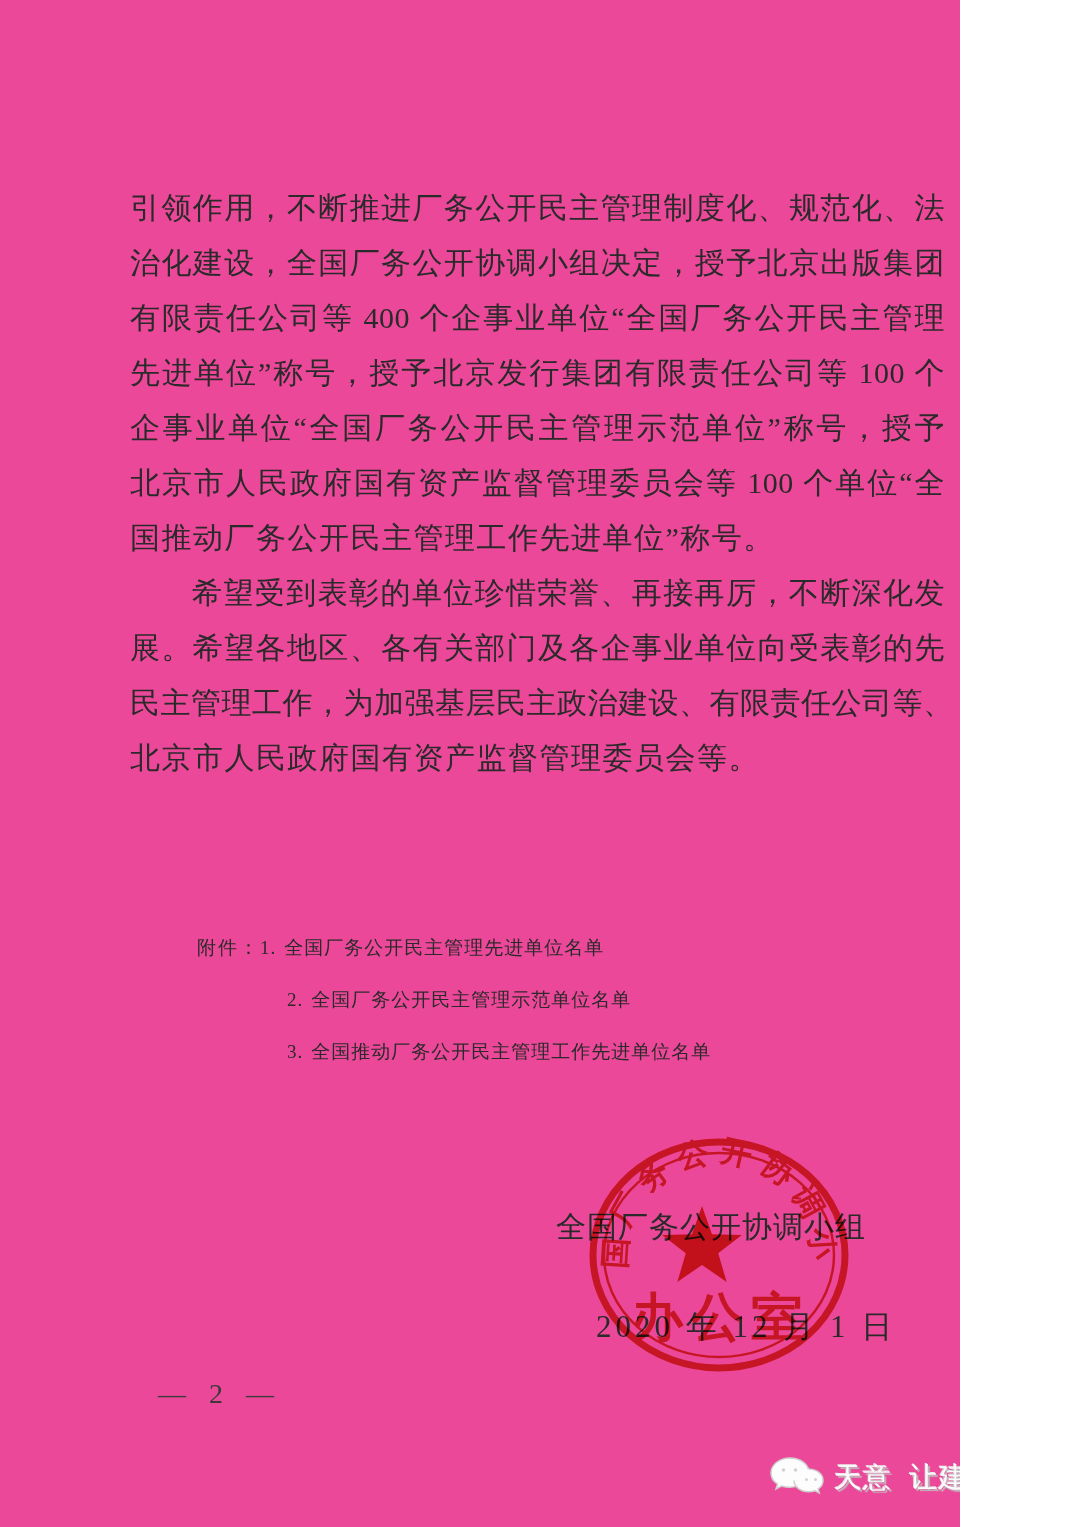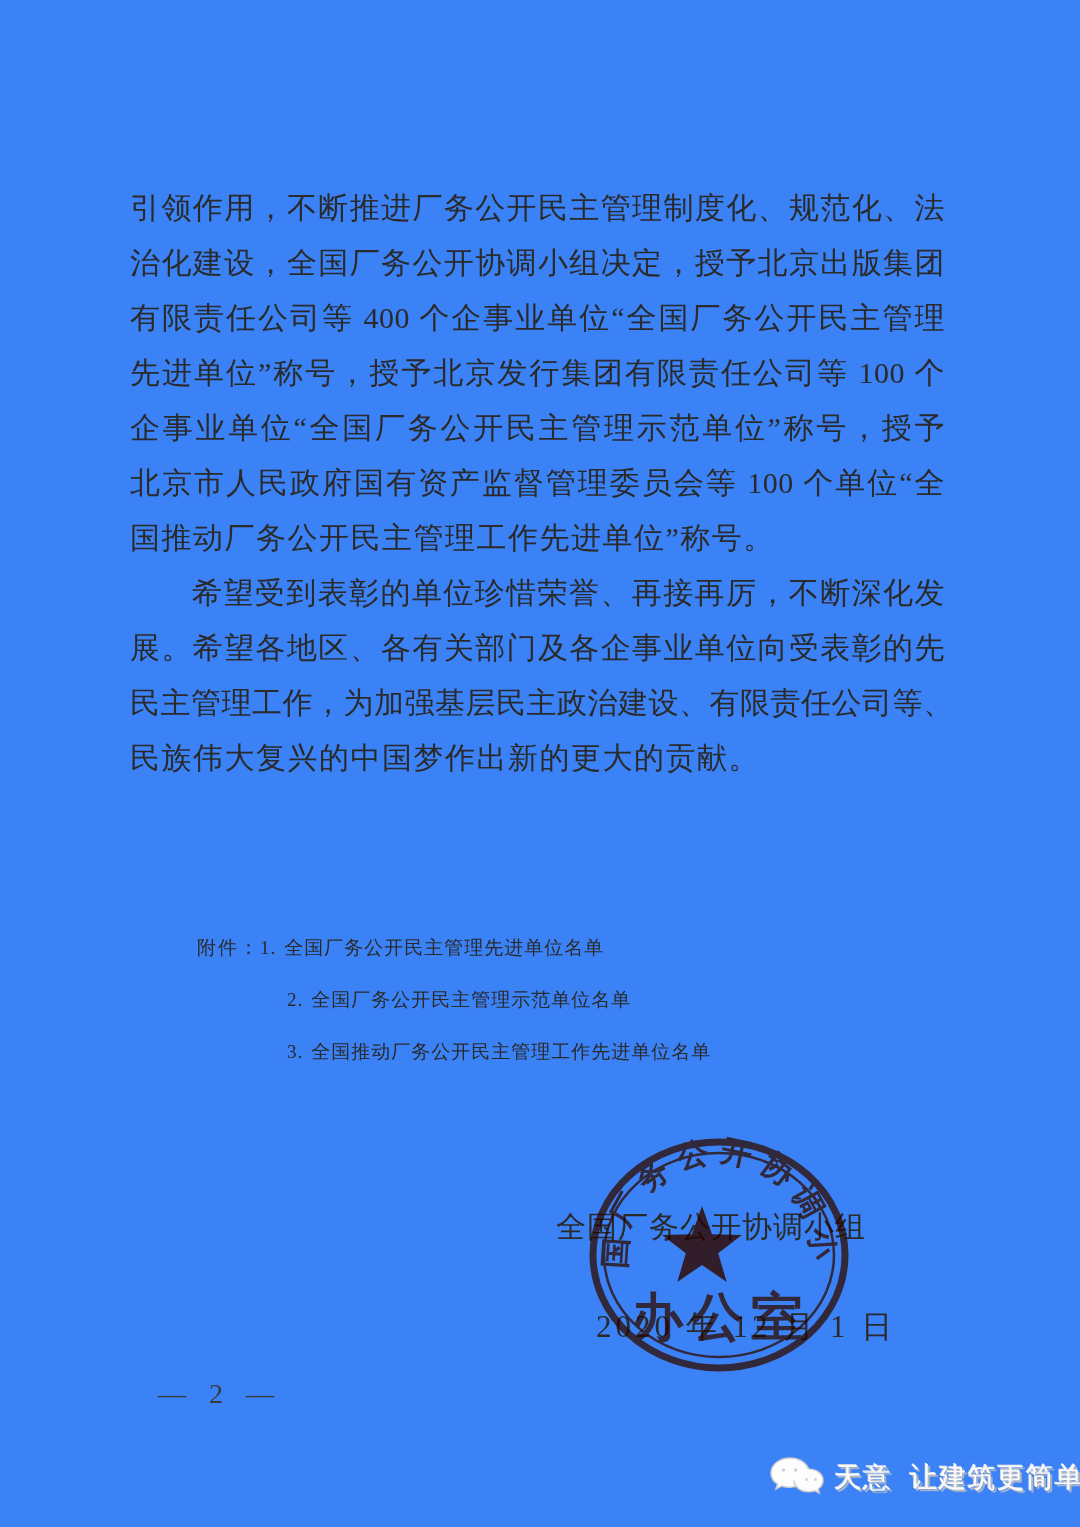--- a/index.html
+++ b/index.html
@@ -2,23 +2,23 @@
 <html><head>
 <meta charset="utf-8">
 <style>
   html, body {
     margin: 0;
     padding: 0;
     background: #ffffff;
   }
   .page {
     position: relative;
-    width: 1080px;
+    width: 960px;
     height: 1527px;
-    background: #3b82f6;
+    background: #ec4899;
     overflow: hidden;
     font-family: "Liberation Serif", "DejaVu Serif", serif;
     color: #262626;
   }
 
   
   .doc-body {
     position: absolute;
     left: 130px;
     top: 180px;
@@ -143,21 +143,21 @@
     <div class="line">引领作用，不断推进厂务公开民主管理制度化、规范化、法</div>
     <div class="line">治化建设，全国厂务公开协调小组决定，授予北京出版集团</div>
     <div class="line">有限责任公司等 400 个企事业单位“全国厂务公开民主管理</div>
     <div class="line">先进单位”称号，授予北京发行集团有限责任公司等 100 个</div>
     <div class="line">企事业单位“全国厂务公开民主管理示范单位”称号，授予</div>
     <div class="line">北京市人民政府国有资产监督管理委员会等 100 个单位“全</div>
     <div class="line last">国推动厂务公开民主管理工作先进单位”称号。</div>
     <div class="line indent">希望受到表彰的单位珍惜荣誉、再接再厉，不断深化发</div>
     <div class="line">展。希望各地区、各有关部门及各企事业单位向受表彰的先</div>
     <div class="line">民主管理工作，为加强基层民主政治建设、有限责任公司等、</div>
-    <div class="line last">民族伟大复兴的中国梦作出新的更大的贡献。</div>
+    <div class="line last">北京市人民政府国有资产监督管理委员会等。</div>
   </div>
 
   <div class="attachments">
     <div class="att-line">
       <span class="att-label">附件：</span><span class="att-num">1.</span><span>全国厂务公开民主管理先进单位名单</span>
     </div>
     <div class="att-line hang">
       <span class="att-num">2.</span><span>全国厂务公开民主管理示范单位名单</span>
     </div>
     <div class="att-line hang">

